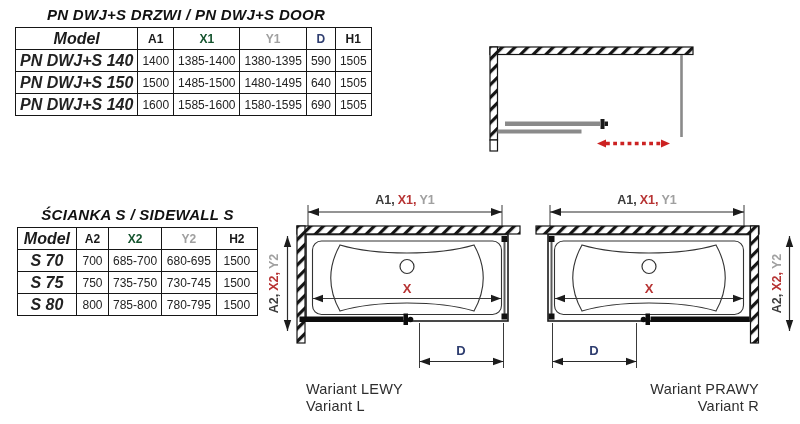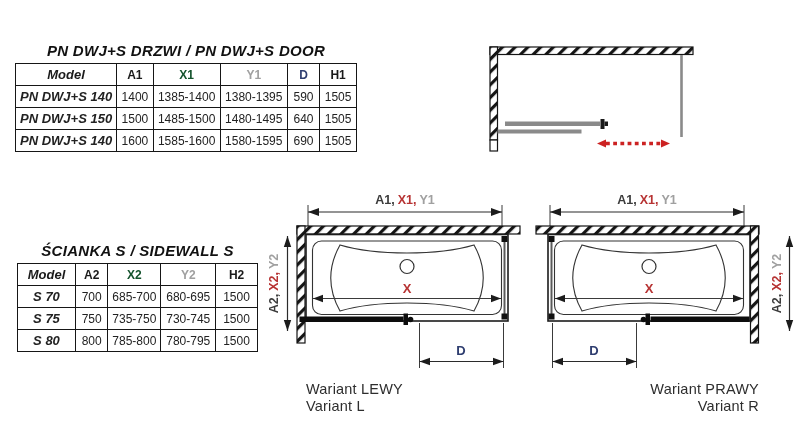--- a/index.html
+++ b/index.html
@@ -1,28 +1,28 @@
 <!DOCTYPE html>
 <html><head>
 <meta charset="utf-8">
 <style>
   html,body{margin:0;padding:0;background:#ffffff;}
   body{width:800px;height:424px;position:relative;overflow:hidden;
        font-family:"Liberation Sans",sans-serif;color:#1a1a1a;}
 
   
-  .tbl-wrap{position:absolute;margin-top:36px;}
+  .tbl-wrap{position:absolute;}
   .tbl-title{font:700 15px "Liberation Sans",sans-serif;font-style:italic;
              text-align:center;letter-spacing:.3px;color:#111;margin:0 0 4px 0;}
   table.spec{border-collapse:collapse;background:#fff;}
   table.spec th,table.spec td{border:1.8px solid #161616;padding:0 4px;
              text-align:center;vertical-align:middle;white-space:nowrap;}
   table.spec th{font:700 12px "Liberation Sans",sans-serif;height:21px;}
   table.spec td{font:400 12px "Liberation Sans",sans-serif;height:21px;color:#222;}
-  table.spec td.model, table.spec th.model{font-weight:700;font-style:italic;font-size:13px;}
+  table.spec td.model, table.spec th.model{font-weight:700;font-style:italic;font-size:16px;}
   th.red{color:#14532d;} th.gray{color:#a0a0a0;} th.navy{color:#2f3e70;}
 
   #door-table-wrap{left:15px;top:6px;width:342px;}
   #door-table col.c0{width:90px} #door-table col.c1{width:38px}
   #door-table col.c2{width:68px} #door-table col.c3{width:69px}
   #door-table col.c4{width:38px} #door-table col.c5{width:39px}
 
   #sidewall-table-wrap{left:17px;top:206px;width:241px;}
   #sidewall-table col.c0{width:60px} #sidewall-table col.c1{width:33px}
   #sidewall-table col.c2{width:50px} #sidewall-table col.c3{width:55px}

